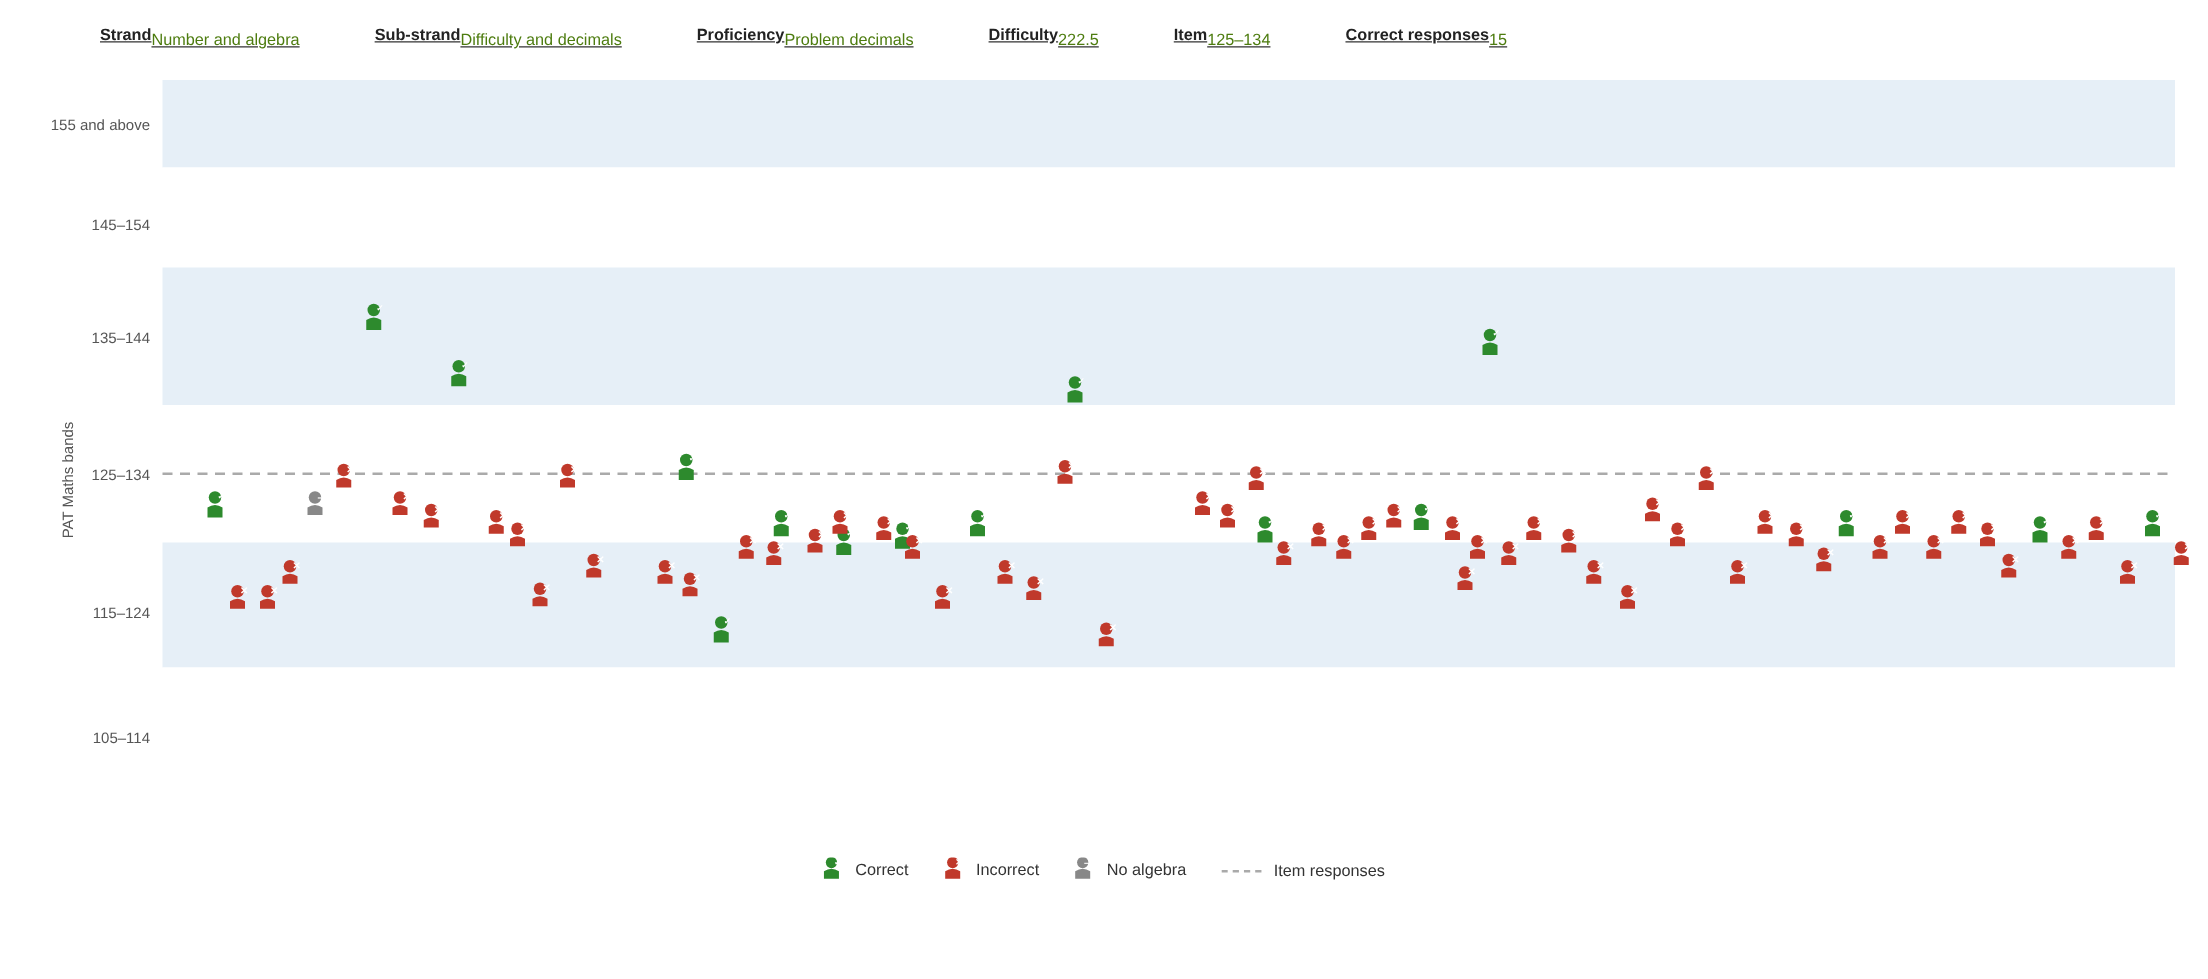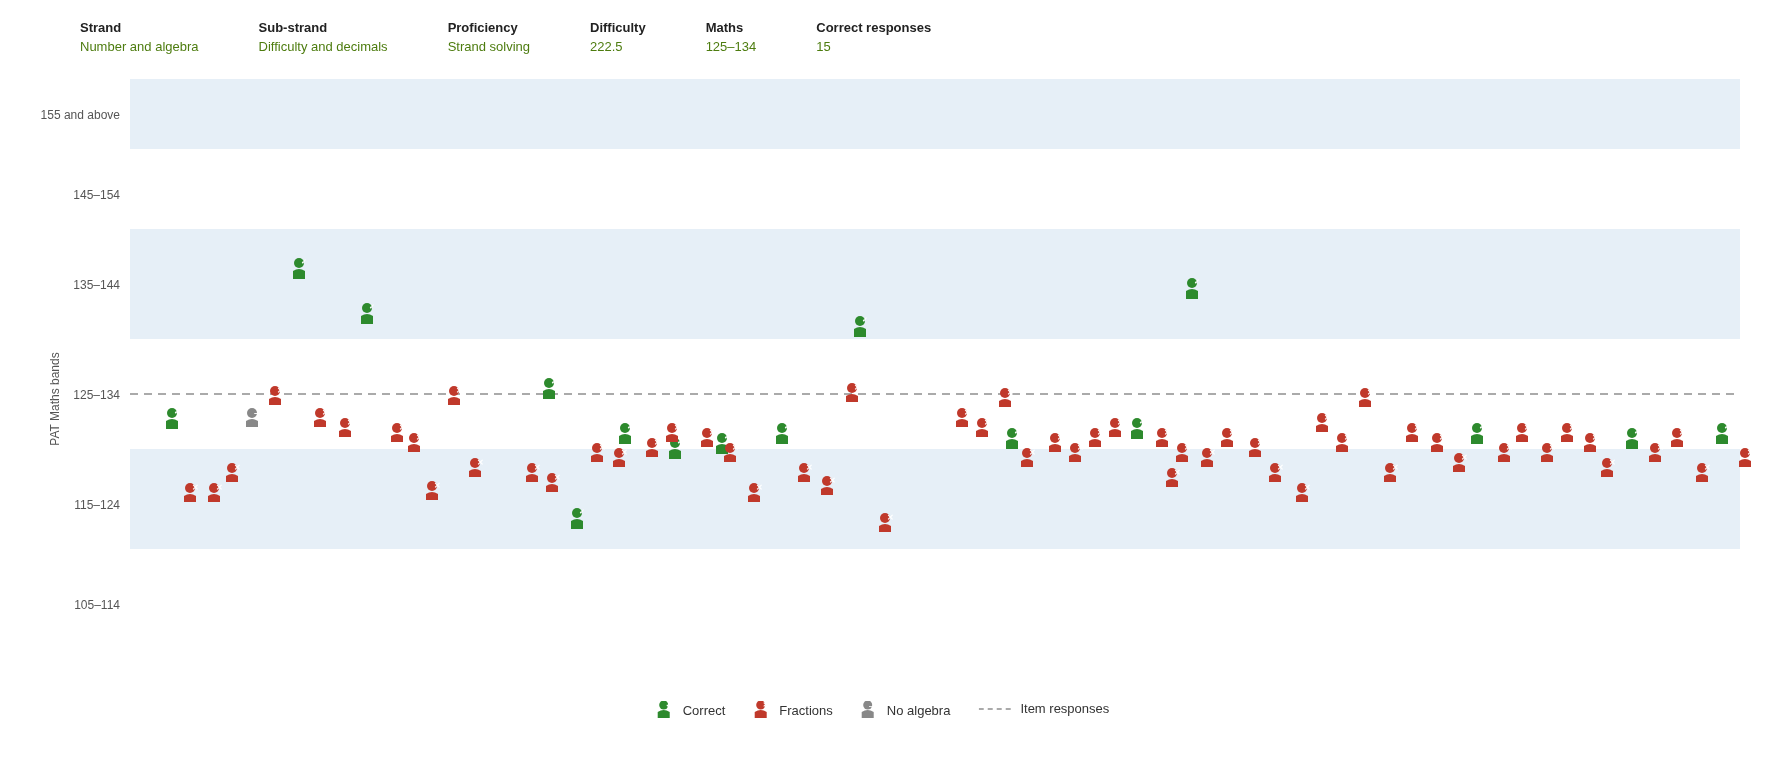--- a/index.html
+++ b/index.html
@@ -2,21 +2,21 @@
 <html><head>
   <meta charset="utf-8">
   <style>
     * { box-sizing: border-box; margin: 0; padding: 0; }
     body { font-family: Arial, sans-serif; background: #fff; color: #333; font-size: 13px; }
     
     .page { width: 1766px; height: 783px; position: relative; overflow: hidden; }
     
     
     .header-table { display: flex; gap: 60px; padding: 20px 30px 10px 80px; }
-    .header-col { display: flex; flex-direction: column; }
+    .header-col { display: flex; flex-direction: row; text-decoration: underline; }
     .header-label { font-weight: bold; font-size: 13px; color: #222; }
     .header-value { font-size: 13px; color: #4d7c0f; margin-top: 4px; }
     
     
     .chart-container { position: relative; width: 1766px; height: 660px; margin-top: 5px; }
     .legend-item { display: flex; align-items: center; gap: 6px; }
     
     
     .y-axis-title {
       position: absolute;
@@ -40,28 +40,28 @@
     <div class="header-col">
       <span class="header-label">Strand</span>
       <span class="header-value">Number and algebra</span>
     </div>
     <div class="header-col">
       <span class="header-label">Sub-strand</span>
       <span class="header-value">Difficulty and decimals</span>
     </div>
     <div class="header-col">
       <span class="header-label">Proficiency</span>
-      <span class="header-value">Strand solving</span>
+      <span class="header-value">Problem decimals</span>
     </div>
     <div class="header-col">
       <span class="header-label">Difficulty</span>
       <span class="header-value">222.5</span>
     </div>
     <div class="header-col">
-      <span class="header-label">Maths</span>
+      <span class="header-label">Item</span>
       <span class="header-value">125–134</span>
     </div>
     <div class="header-col">
       <span class="header-label">Correct responses</span>
       <span class="header-value">15</span>
     </div>
   </div>
 
   <div class="chart-container">
 
@@ -550,38 +550,38 @@
       </g>
 
       <g transform="translate(245,340)">
         <circle cx="7" cy="4" r="5" fill="#888"></circle>
         <path d="M1 12 Q7 8 13 12 L13 18 L1 18 Z" fill="#888"></path>
         <text x="9" y="7" font-size="9" fill="white" font-weight="bold">–</text>
       </g>
 
     </svg>
 
-    <div style="position:absolute; bottom:10px; left:50%; transform:translateX(-50%); display:flex; gap:28px; align-items:flex-start; font-size:13px;">
+    <div style="position:absolute; bottom:10px; left:50%; transform:translateX(-50%); display:flex; gap:28px; align-items:flex-end; font-size:13px;">
 
       <div class="legend-item">
         <svg width="20" height="18" viewBox="0 0 20 18">
           <circle cx="7" cy="4" r="4.5" fill="#2d8a2d"></circle>
           <path d="M1 11 Q7 7 13 11 L13 17 L1 17 Z" fill="#2d8a2d"></path>
           <text x="9" y="6" font-size="7" fill="white" font-weight="bold">✓</text>
         </svg>
         <span>Correct</span>
       </div>
 
       <div class="legend-item">
         <svg width="20" height="18" viewBox="0 0 20 18">
           <circle cx="7" cy="4" r="4.5" fill="#c0392b"></circle>
           <path d="M1 11 Q7 7 13 11 L13 17 L1 17 Z" fill="#c0392b"></path>
           <text x="9" y="6" font-size="7" fill="white" font-weight="bold">✕</text>
         </svg>
-        <span>Fractions</span>
+        <span>Incorrect</span>
       </div>
 
       <div class="legend-item">
         <svg width="20" height="18" viewBox="0 0 20 18">
           <circle cx="7" cy="4" r="4.5" fill="#888"></circle>
           <path d="M1 11 Q7 7 13 11 L13 17 L1 17 Z" fill="#888"></path>
           <text x="8" y="7" font-size="8" fill="white" font-weight="bold">–</text>
         </svg>
         <span>No algebra</span>
       </div>

